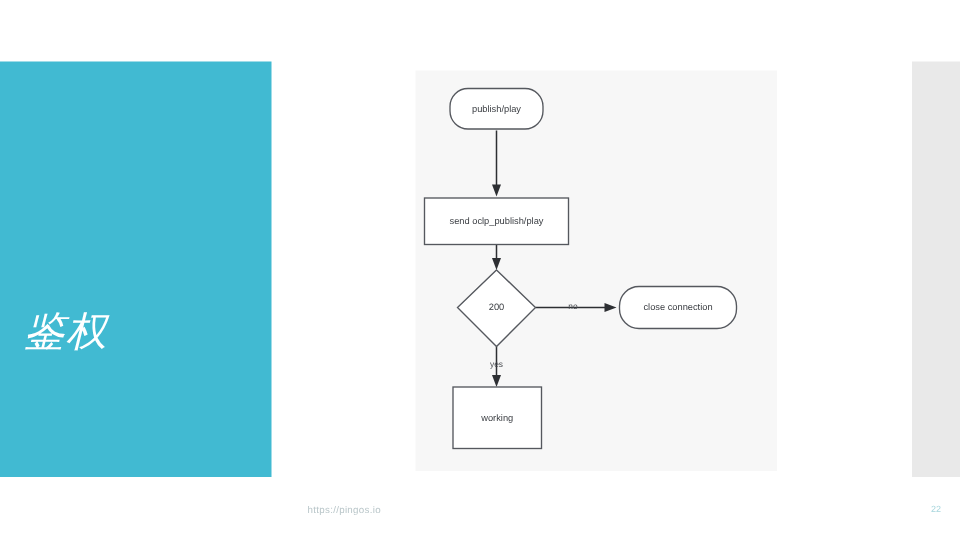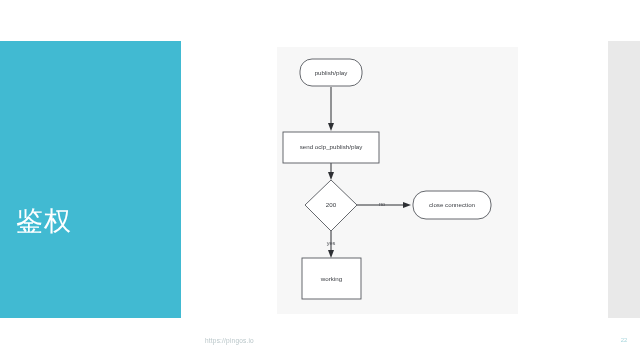--- a/index.html
+++ b/index.html
@@ -27,20 +27,21 @@
   }
   #title-text {
     position: absolute;
     left: 16px;
     top: 163px;
     font-size: 27px;
     line-height: 34px;
     color: #ffffff;
     letter-spacing: 1px;
     white-space: nowrap;
+    font-style: italic;
   }
 
   
   #right-strip {
     position: absolute;
     left: 608px;
     top: 41px;
     width: 32px;
     height: 277px;
     background: #e9e9e9;

